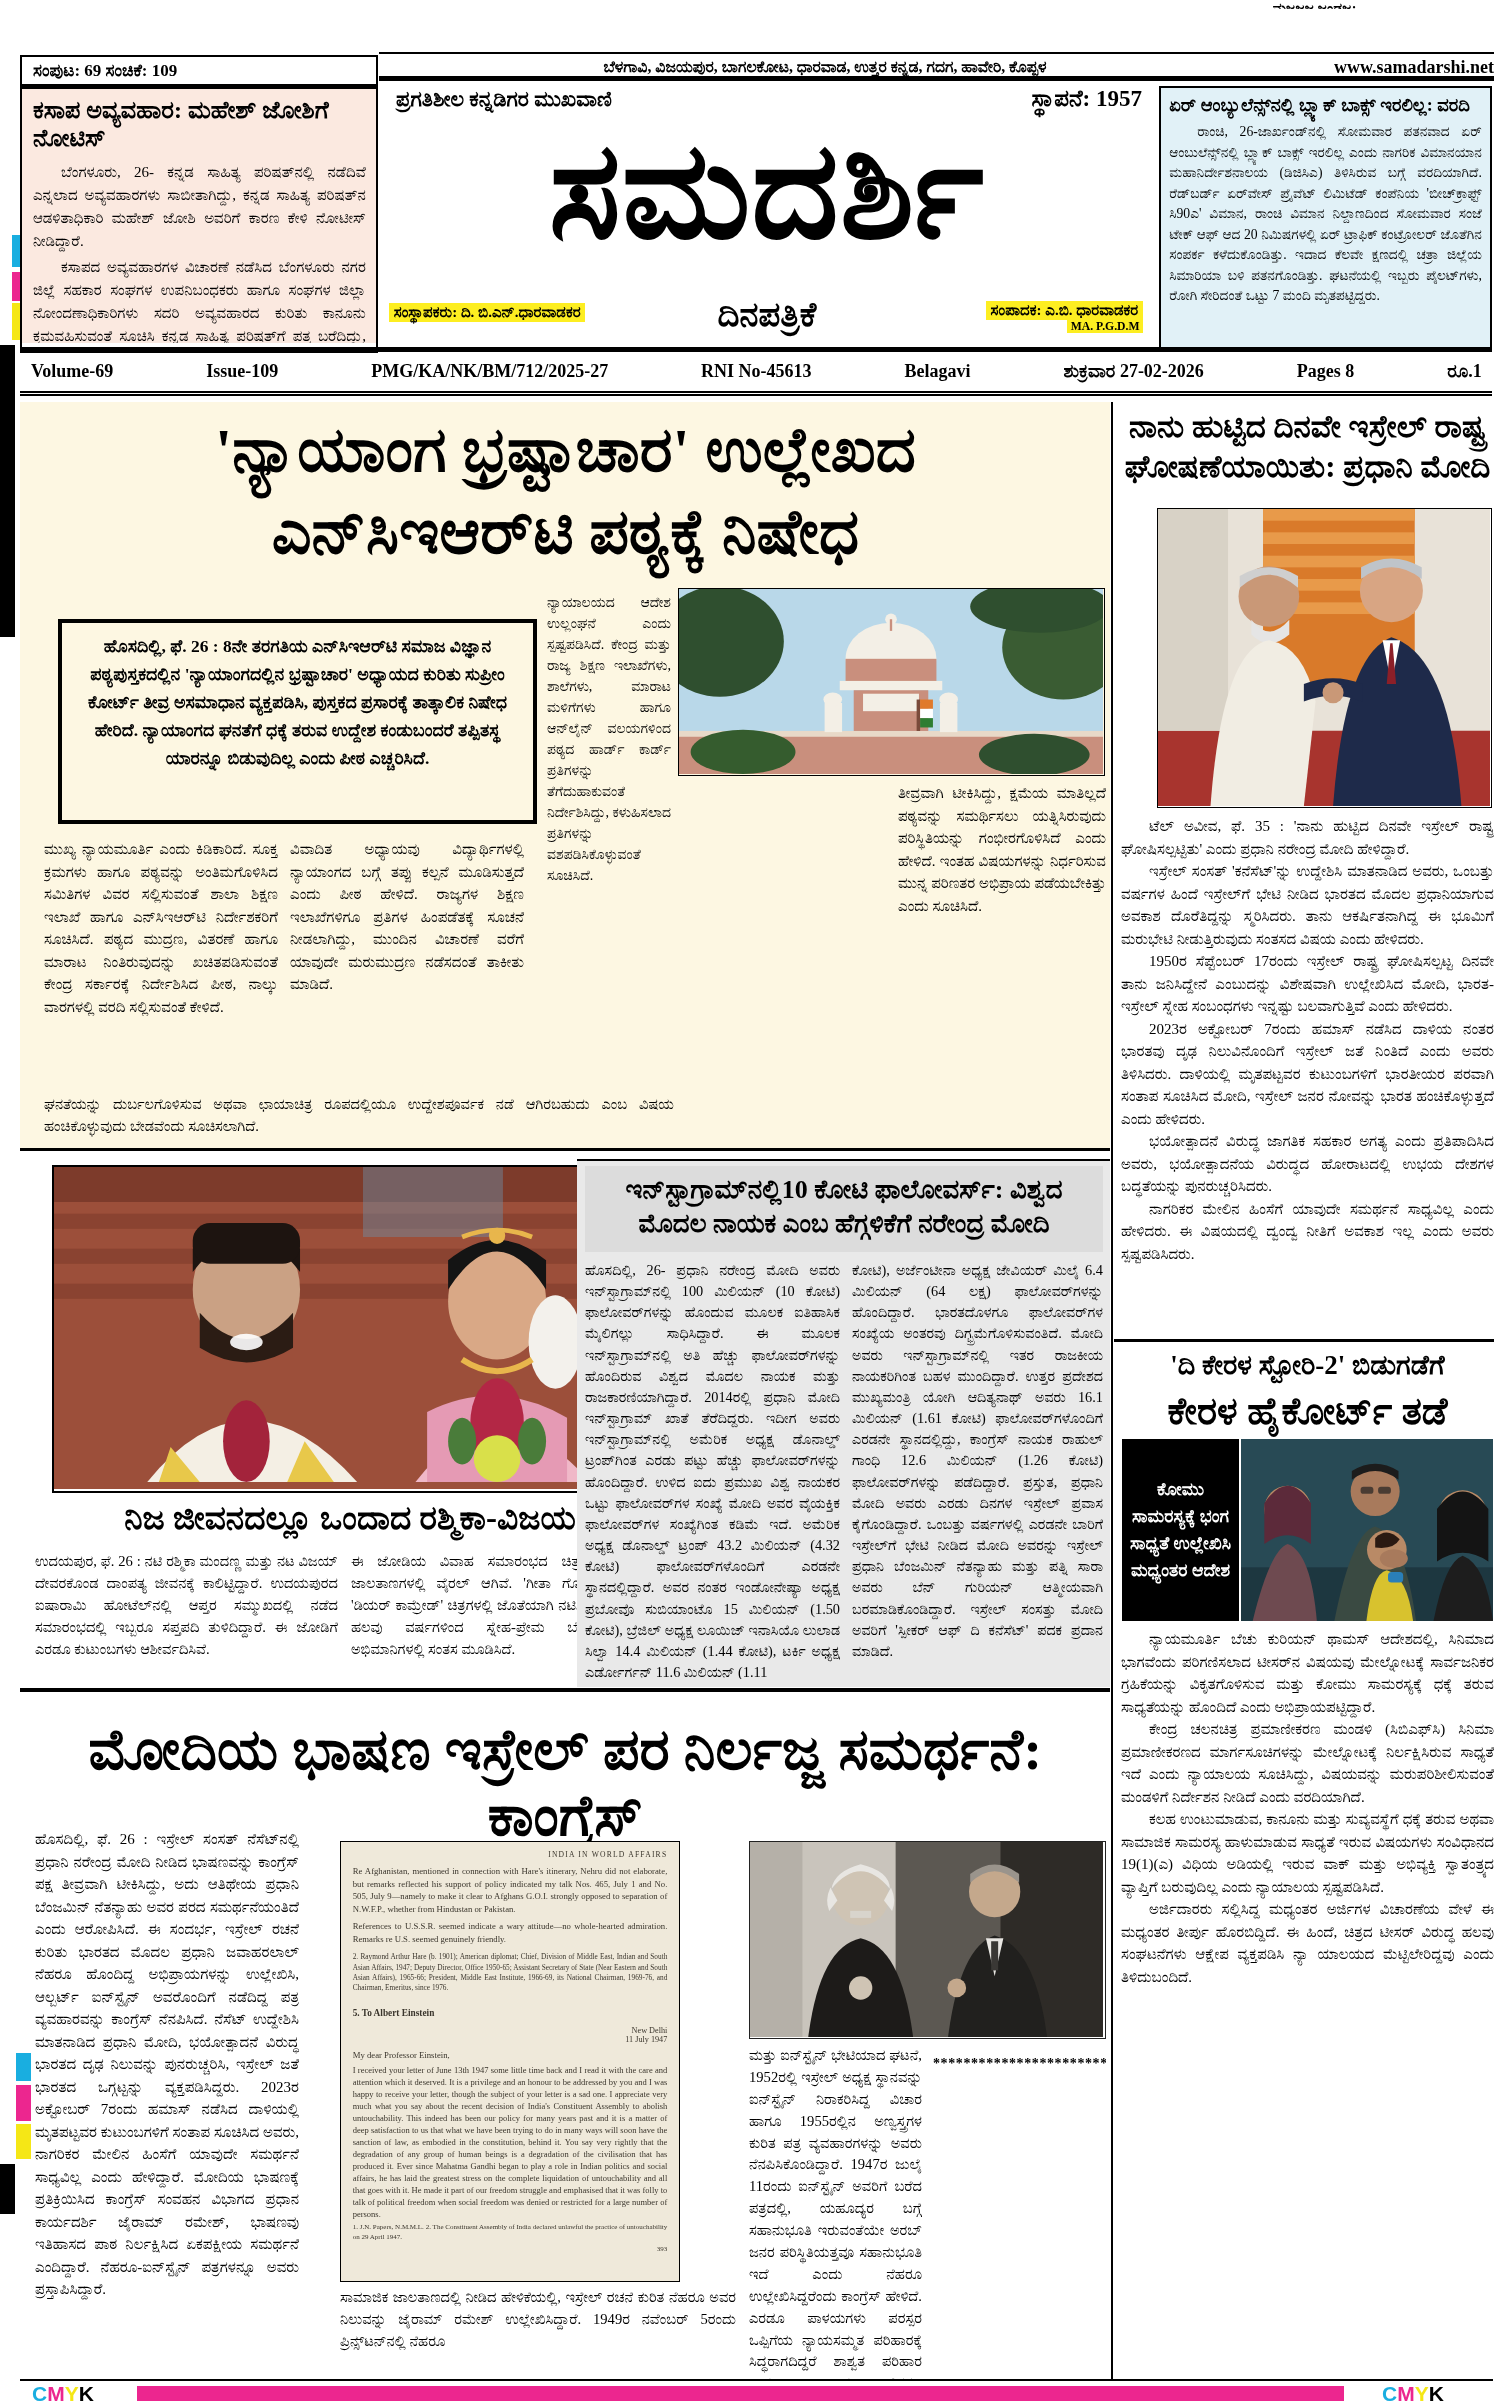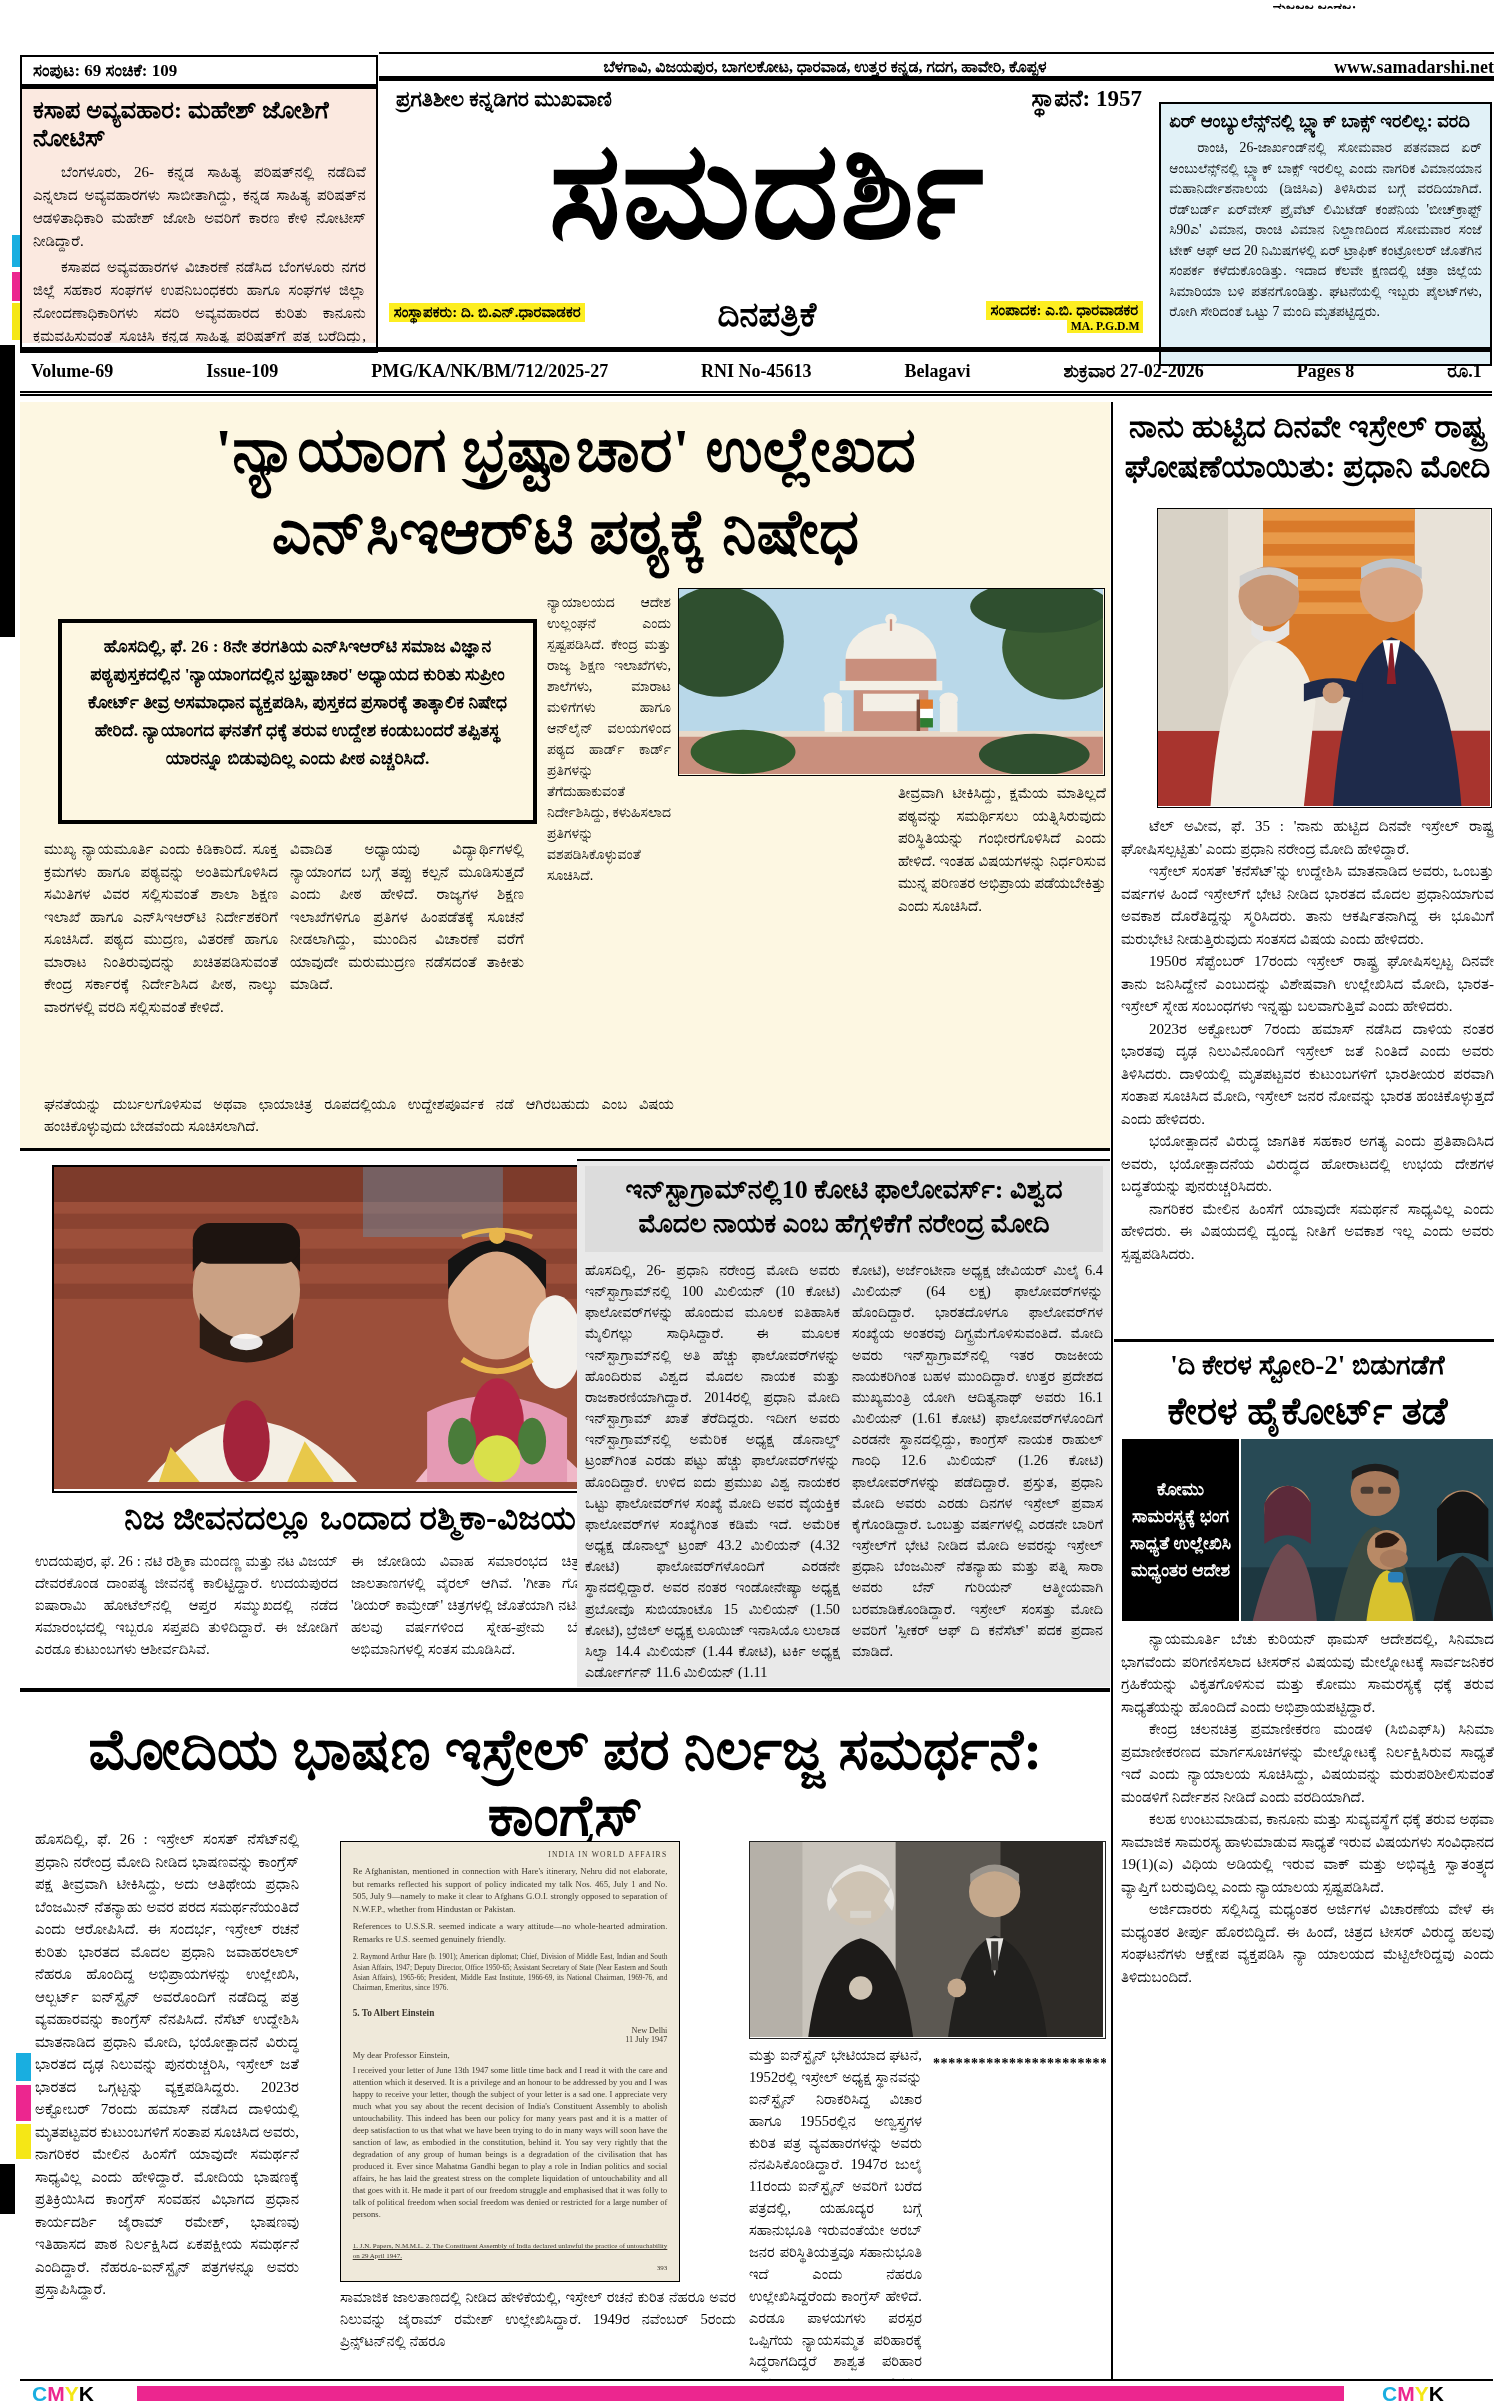--- a/index.html
+++ b/index.html
@@ -55,21 +55,21 @@
   <div class="abs blk c" style="left:382px;top:108px;width:770px;font-size:135px;line-height:1.25;letter-spacing:1.2px;">ಸಮದರ್ಶಿ</div>
   <div class="abs" style="left:389px;top:303px;">
     <span class="hl-yellow b" style="font-size:15px;">ಸಂಸ್ಥಾಪಕರು: ದಿ. ಬಿ.ಎನ್.ಧಾರವಾಡಕರ</span>
   </div>
   <div class="abs blk c" style="left:382px;top:296px;width:770px;font-size:34px;">ದಿನಪತ್ರಿಕೆ</div>
   <div class="abs r" style="left:927px;top:301px;width:216px;">
     <span class="hl-yellow b" style="font-size:15px;">ಸಂಪಾದಕ: ಎ.ಬಿ. ಧಾರವಾಡಕರ</span>
     <div class="b r" style="font-size:11.7px;background:#fdee21;display:inline-block;float:right;padding:0 3.5px;">MA. P.G.D.M</div>
   </div>
 
-  <div class="abs clip" style="left:1159px;top:86px;width:333px;height:264px;border:2.3px solid #000;background:#e1f1f7;box-sizing:border-box;padding:5.8px 8.2px;margin-top:16px;">
+  <div class="abs clip" style="left:1159px;top:86px;width:333px;height:264px;border:2.3px solid #000;background:#e1f1f7;box-sizing:border-box;padding:5.8px 8.2px;">
     <div class="blk" style="font-size:18px;line-height:1.25;">ಏರ್ ಆಂಬ್ಯುಲೆನ್ಸ್‌ನಲ್ಲಿ ಬ್ಲ್ಯಾಕ್ ಬಾಕ್ಸ್ ಇರಲಿಲ್ಲ: ವರದಿ</div>
     <div class="j indent" style="font-size:13.7px;line-height:1.5;margin-top:5.8px;">ರಾಂಚಿ, 26-ಜಾರ್ಖಂಡ್‌ನಲ್ಲಿ ಸೋಮವಾರ ಪತನವಾದ ಏರ್ ಆಂಬುಲೆನ್ಸ್‌ನಲ್ಲಿ ಬ್ಲ್ಯಾಕ್ ಬಾಕ್ಸ್ ಇರಲಿಲ್ಲ ಎಂದು ನಾಗರಿಕ ವಿಮಾನಯಾನ ಮಹಾನಿರ್ದೇಶನಾಲಯ (ಡಿಜಿಸಿಎ) ತಿಳಿಸಿರುವ ಬಗ್ಗೆ ವರದಿಯಾಗಿದೆ. ರೆಡ್‌ಬರ್ಡ್ ಏರ್‌ವೇಸ್ ಪ್ರೈವೆಟ್ ಲಿಮಿಟೆಡ್ ಕಂಪೆನಿಯ 'ಬೀಚ್‌ಕ್ರಾಫ್ಟ್ ಸಿ90ಎ' ವಿಮಾನ, ರಾಂಚಿ ವಿಮಾನ ನಿಲ್ದಾಣದಿಂದ ಸೋಮವಾರ ಸಂಜೆ ಟೇಕ್ ಆಫ್ ಆದ 20 ನಿಮಿಷಗಳಲ್ಲಿ ಏರ್ ಟ್ರಾಫಿಕ್ ಕಂಟ್ರೋಲರ್ ಜೊತೆಗಿನ ಸಂಪರ್ಕ ಕಳೆದುಕೊಂಡಿತ್ತು. ಇದಾದ ಕೆಲವೇ ಕ್ಷಣದಲ್ಲಿ ಚತ್ರಾ ಜಿಲ್ಲೆಯ ಸಿಮಾರಿಯಾ ಬಳಿ ಪತನಗೊಂಡಿತ್ತು. ಘಟನೆಯಲ್ಲಿ ಇಬ್ಬರು ಪೈಲಟ್‌ಗಳು, ರೋಗಿ ಸೇರಿದಂತೆ ಒಟ್ಟು 7 ಮಂದಿ ಮೃತಪಟ್ಟಿದ್ದರು.</div>
   </div>
 
   <div class="abs" style="left:20.4px;top:347px;width:1472px;height:49px;border-top:5.2px solid #000;border-bottom:5.8px double #000;box-sizing:border-box;display:flex;align-items:center;justify-content:space-between;padding:0 10.5px;">
     <span class="b" style="font-size:18px;">Volume-69</span>
     <span class="b" style="font-size:18px;">Issue-109</span>
     <span class="b" style="font-size:18px;">PMG/KA/NK/BM/712/2025-27</span>
     <span class="b" style="font-size:18px;">RNI No-45613</span>
     <span class="b" style="font-size:18px;">Belagavi</span>
@@ -259,21 +259,21 @@
   <div class="abs clip" style="left:340px;top:1841px;width:340px;height:441px;border:1.7px solid #000;background:#efe9da;box-sizing:border-box;padding:8.2px 11.7px;font-family:'Liberation Serif',serif;color:#3a352c;">
     <div class="r" style="font-size:7.6px;letter-spacing:1.2px;">INDIA IN WORLD AFFAIRS</div>
     <div class="j" style="font-size:8.7px;line-height:1.45;margin-top:5.8px;">Re Afghanistan, mentioned in connection with Hare's itinerary, Nehru did not elaborate, but remarks reflected his support of policy indicated my talk Nos. 465, July 1 and No. 505, July 9—namely to make it clear to Afghans G.O.I. strongly opposed to separation of N.W.F.P., whether from Hindustan or Pakistan.</div>
     <div class="j" style="font-size:8.7px;line-height:1.45;margin-top:4.7px;">References to U.S.S.R. seemed indicate a wary attitude—no whole-hearted admiration. Remarks re U.S. seemed genuinely friendly.</div>
     <div class="j" style="font-size:7.3px;line-height:1.4;margin-top:7px;">2. Raymond Arthur Hare (b. 1901); American diplomat; Chief, Division of Middle East, Indian and South Asian Affairs, 1947; Deputy Director, Office 1950-65; Assistant Secretary of State (Near Eastern and South Asian Affairs), 1965-66; President, Middle East Institute, 1966-69, its National Chairman, 1969-76, and Chairman, Emeritus, since 1976.</div>
     <div class="b" style="font-size:9.3px;margin-top:15px;">5.  To Albert Einstein</div>
     <div class="r" style="font-size:8.2px;margin-top:8.2px;">New Delhi</div>
     <div class="r" style="font-size:8.2px;">11 July 1947</div>
     <div style="font-size:8.7px;margin-top:5.8px;">My dear Professor Einstein,</div>
     <div class="j" style="font-size:8.5px;line-height:1.42;margin-top:3.5px;">I received your letter of June 13th 1947 some little time back and I read it with the care and attention which it deserved. It is a privilege and an honour to be addressed by you and I was happy to receive your letter, though the subject of your letter is a sad one. I appreciate very much what you say about the recent decision of India's Constituent Assembly to abolish untouchability. This indeed has been our policy for many years past and it is a matter of deep satisfaction to us that what we have been trying to do in many ways will soon have the sanction of law, as embodied in the constitution, behind it. You say very rightly that the degradation of any group of human beings is a degradation of the civilisation that has produced it. Ever since Mahatma Gandhi began to play a role in Indian politics and social affairs, he has laid the greatest stress on the complete liquidation of untouchability and all that goes with it. He made it part of our freedom struggle and emphasised that it was folly to talk of political freedom when social freedom was denied or restricted for a large number of persons.</div>
-    <div class="j" style="font-size:7px;line-height:1.35;margin-top:22px;text-decoration:underline;">1. J.N. Papers, N.M.M.L.    2. The Constituent Assembly of India declared unlawful the practice of untouchability on 29 April 1947.</div>
+    <div class="j" style="font-size:7px;line-height:1.35;margin-top:3px;">1. J.N. Papers, N.M.M.L.    2. The Constituent Assembly of India declared unlawful the practice of untouchability on 29 April 1947.</div>
     <div class="r" style="font-size:7px;margin-top:2.3px;">393</div>
   </div>
   <div class="abs clip j" style="left:340px;top:2287px;width:396px;height:95px;font-size:14.6px;line-height:1.5;">ಸಾಮಾಜಿಕ ಜಾಲತಾಣದಲ್ಲಿ ನೀಡಿದ ಹೇಳಿಕೆಯಲ್ಲಿ, ಇಸ್ರೇಲ್ ರಚನೆ ಕುರಿತ ನೆಹರೂ ಅವರ ನಿಲುವನ್ನು ಜೈರಾಮ್ ರಮೇಶ್ ಉಲ್ಲೇಖಿಸಿದ್ದಾರೆ. 1949ರ ನವೆಂಬರ್ 5ರಂದು ಪ್ರಿನ್ಸ್‌ಟನ್‌ನಲ್ಲಿ ನೆಹರೂ</div>
 
   <div class="abs" style="left:749px;top:1841px;width:357px;height:198px;border:1.7px solid #222;box-sizing:border-box;">
     <svg width="353" height="195" viewBox="0 0 606 334" preserveAspectRatio="none">
       <rect width="606" height="334" fill="#c9c4bc"></rect>
       <rect x="250" y="0" width="200" height="334" fill="#5c5852"></rect>
       <rect x="430" y="0" width="176" height="334" fill="#2e2b27"></rect>
       <rect x="0" y="0" width="90" height="334" fill="#b5b0a8"></rect>

